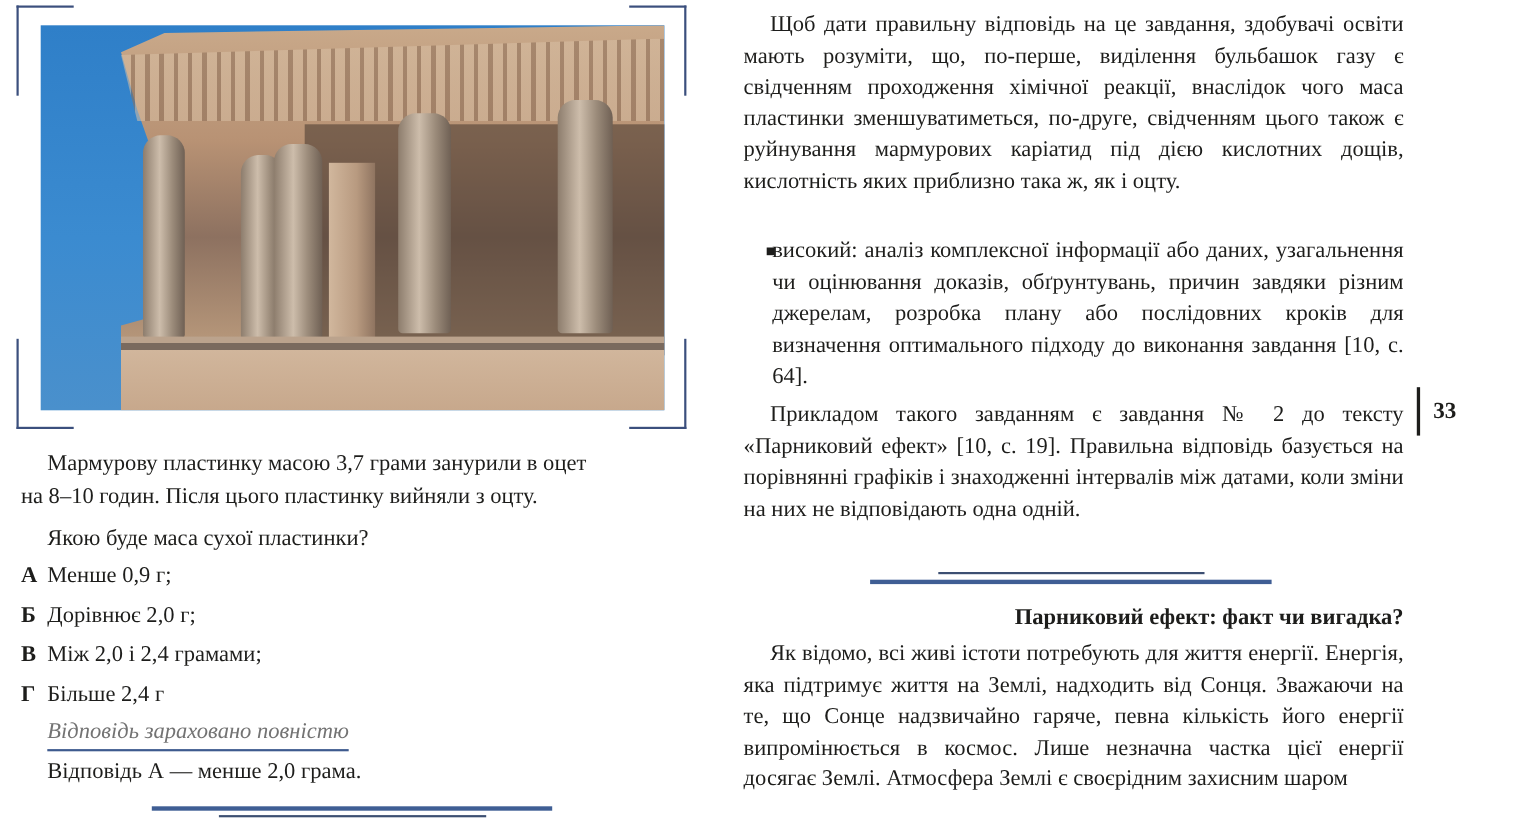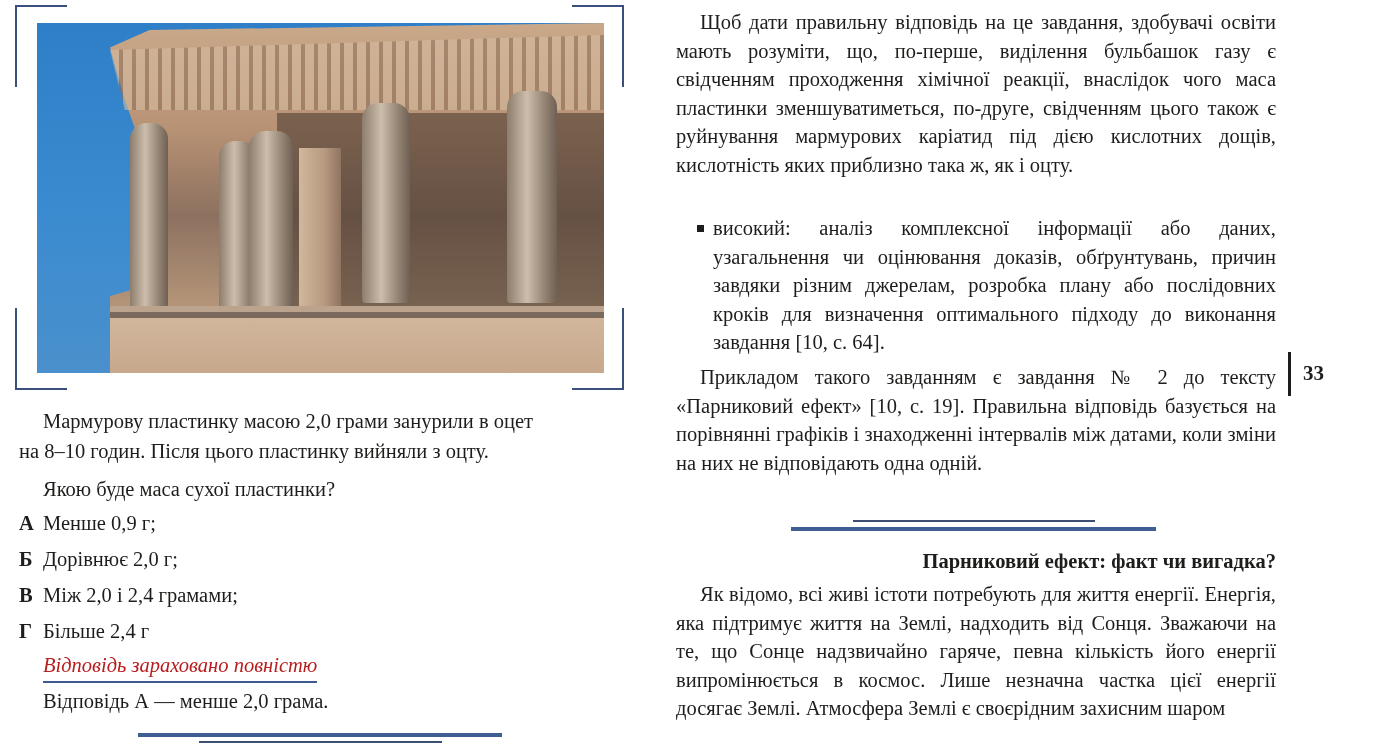--- a/index.html
+++ b/index.html
@@ -46,32 +46,32 @@
   .photo .podium {
     position: absolute; left: 73px; right: 0; top: 283px; height: 67px;
     background: linear-gradient(180deg, #bba38d 0 6px, #7a6a5e 6px 12px, #d1b69c 12px, #c7a88c 100%);
   }
 
   
   .lp { position: absolute; font-size: 20.5px; line-height: 28px; margin: 0; }
   .option-letter { font-weight: bold; display: inline-block; width: 24px; }
   .answer-label {
     position: absolute; left: 43px; top: 651px; font-size: 20.5px; font-style: italic;
-    color: #b91c1c; line-height: 28px; padding-bottom: 2px;
+    color: #737373; line-height: 28px; padding-bottom: 2px;
     border-bottom: 2px solid #3e5a8e;
   }
   .rule-thick { position: absolute; height: 4px; background: #3f5e94; }
   .rule-thin  { position: absolute; height: 2px; background: #3c4f72; }
 
   
   .rp { position: absolute; left: 676px; width: 600px; font-size: 20.5px; line-height: 28.6px; margin: 0; text-align: justify; }
   .indent { text-indent: 24px; }
   .bullet-wrap { position: absolute; left: 697px; width: 579px; }
   .bullet-mark { position: absolute; left: 0; top: 11px; width: 7px; height: 7px; background: #1d1d1b; }
-  .bullet-text { margin-left: 16px; font-size: 20.5px; line-height: 28.6px; text-align: justify; }
+  .bullet-text { margin-left: 5px; font-size: 20.5px; line-height: 28.6px; text-align: justify; }
 
   .page-bar { position: absolute; left: 1288px; top: 352px; width: 3px; height: 44px; background: #1d1d1b; }
   .page-num { position: absolute; left: 1303px; top: 361px; font-size: 21px; font-weight: bold; }
 
   .section-title {
     position: absolute; left: 676px; width: 600px; top: 547px; text-align: right;
     font-size: 20.5px; font-weight: bold; line-height: 28px;
   }
 </style>
 </head>
@@ -88,21 +88,21 @@
   <div class="shadow"></div>
   <div class="pillar"></div>
   <div class="statue" style="left:93px; top:100px; height:185px;"></div>
   <div class="statue" style="left:182px; top:118px; height:168px;"></div>
   <div class="statue" style="left:212px; top:108px; height:178px; width:44px;"></div>
   <div class="statue" style="left:325px; top:80px; height:200px; width:48px;"></div>
   <div class="statue" style="left:470px; top:68px; height:212px; width:50px;"></div>
   <div class="podium"></div>
 </div>
 
-<p class="lp" style="left:43px; top:407px;">Мармурову пластинку масою 2,0 грами занурили в оцет</p>
+<p class="lp" style="left:43px; top:407px;">Мармурову пластинку масою 3,7 грами занурили в оцет</p>
 <p class="lp" style="left:19px; top:437px;">на 8–10 годин. Після цього пластинку вийняли з оцту.</p>
 <p class="lp" style="left:43px; top:475px;">Якою буде маса сухої пластинки?</p>
 
 <div class="lp" style="left:19px; top:509px;">
   <span class="option-letter">А</span><span>Менше 0,9 г;</span>
 </div>
 <div class="lp" style="left:19px; top:545px;">
   <span class="option-letter">Б</span><span>Дорівнює 2,0 г;</span>
 </div>
 <div class="lp" style="left:19px; top:581px;">

